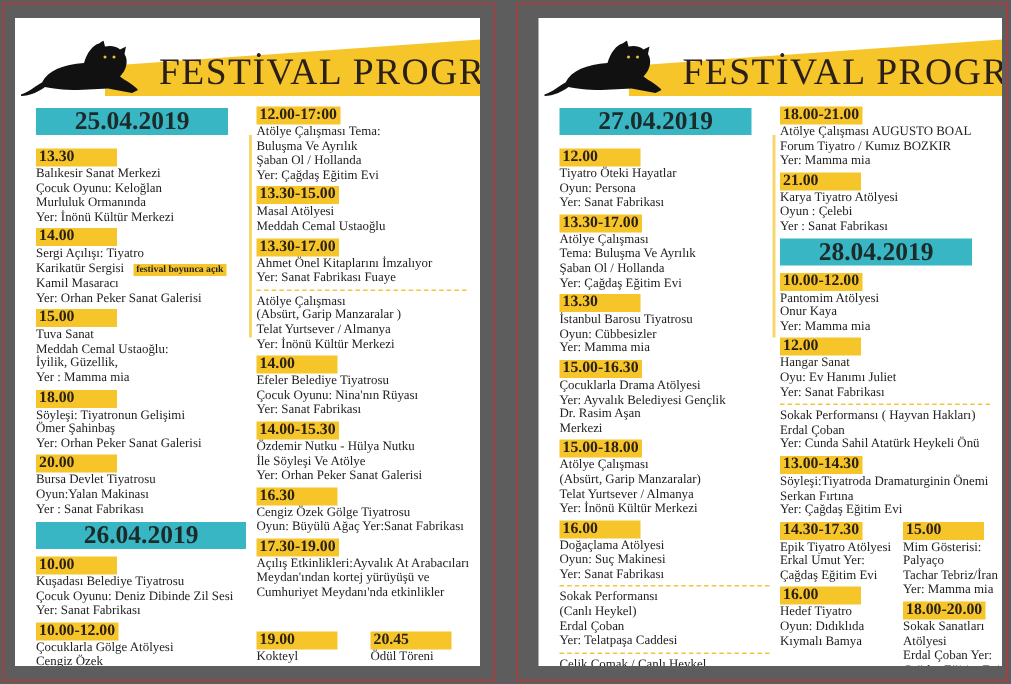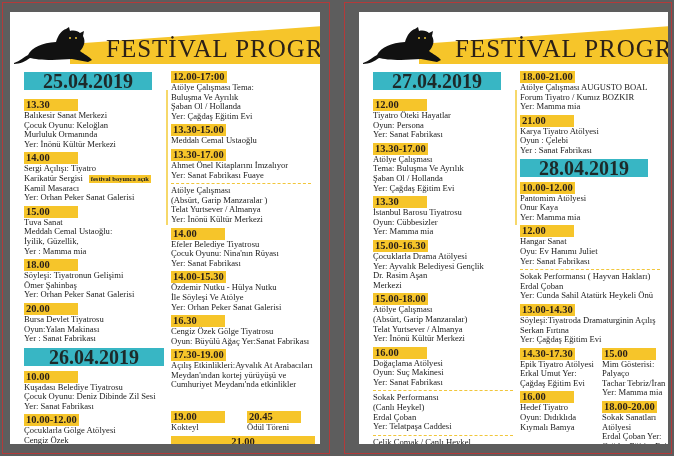--- a/index.html
+++ b/index.html
@@ -10,21 +10,21 @@
 .page{position:absolute;top:9px;bottom:9px;background:#fff;overflow:hidden}
 .left .page{left:7px;right:9px}
 .right .page{left:14px;right:3px}
 .banner{position:absolute;left:60px;right:-4px;top:14px;height:38px;background:#f6c52a;clip-path:polygon(0 18px,100% 0,100% 100%,0 100%)}
 .banner-title{position:absolute;left:96px;top:23px;font-size:25px;letter-spacing:1px;color:#2b2018;white-space:nowrap}
 .cat{position:absolute;left:2px;top:15px;width:82px;height:38px}
 .col{position:absolute;top:60px;font-size:8.6px;line-height:9.6px}
 .col.a{left:14px;width:140px}
 .col.b{left:155px;width:150px;padding-left:6px}
 .vline{position:absolute;left:156px;top:78px;height:135px;border-left:2px solid #f6d86a}
-.date{background:#38b6c4;color:#1d2a2a;font-weight:bold;font-size:20px;text-align:center;height:18px;line-height:18px;margin:0 0 6px 0;width:128px}
+.date{background:#38b6c4;color:#1d2a2a;font-weight:bold;font-size:17px;text-align:center;height:18px;line-height:18px;margin:0 0 6px 0;width:128px}
 .date.wide{width:140px}
 .time{display:inline-block;background:#f6c52a;font-weight:bold;font-size:10.5px;line-height:12px;padding:0 2px;min-width:54px;margin-top:3px;color:#2b2018}
 .time.full{display:block;text-align:center}
 .line{white-space:nowrap}
 .dash{border-top:1px dashed #f1c63a;margin:3px 0 2px 0;width:140px}
 .badge{display:inline-block;background:#f6c52a;font-weight:bold;font-size:6.5px;line-height:8px;padding:0 2px;margin-left:6px}
 .row2{display:flex;gap:8px}
 .row2>div{flex:1}
 </style>
 </head>
@@ -79,20 +79,21 @@
 
   <div class="vline"></div>
 
   <div class="col b" style="top:56px">
    <div><span class="time">12.00-17:00</span>
     <div class="line">Atölye Çalışması Tema:</div>
     <div class="line">Buluşma Ve Ayrılık</div>
     <div class="line">Şaban Ol / Hollanda</div>
     <div class="line">Yer: Çağdaş Eğitim Evi</div></div>
    <div><span class="time">13.30-15.00</span>
+    <div class="line">Masal Atölyesi</div>
     <div class="line">Meddah Cemal Ustaoğlu</div>
     </div>
    <div><span class="time">13.30-17.00</span>
     <div class="line">Ahmet Önel Kitaplarını İmzalıyor</div>
     <div class="line">Yer: Sanat Fabrikası Fuaye</div>
     <div class="dash"></div>
     <div class="line">Atölye Çalışması</div>
     <div class="line">(Absürt, Garip Manzaralar )</div>
     <div class="line">Telat Yurtsever / Almanya</div>
     <div class="line">Yer: İnönü Kültür Merkezi</div></div>
@@ -194,21 +195,21 @@
     <div class="line">Yer: Mamma mia</div></div>
    <div><span class="time">12.00</span>
     <div class="line">Hangar Sanat</div>
     <div class="line">Oyu: Ev Hanımı Juliet</div>
     <div class="line">Yer: Sanat Fabrikası</div>
     <div class="dash"></div>
     <div class="line">Sokak Performansı ( Hayvan Hakları)</div>
     <div class="line">Erdal Çoban</div>
     <div class="line">Yer: Cunda Sahil Atatürk Heykeli Önü</div></div>
    <div><span class="time">13.00-14.30</span>
-    <div class="line">Söyleşi:Tiyatroda Dramaturginin Açılış</div>
+    <div class="line">Söyleşi:Tiyatroda Dramaturginin Önemi</div>
     <div class="line">Serkan Fırtına</div>
     <div class="line">Yer: Çağdaş Eğitim Evi</div></div>
    <div class="row2">
     <div><span class="time">14.30-17.30</span>
      <div class="line">Epik Tiyatro Atölyesi</div>
      <div class="line">Erkal Umut Yer:</div>
      <div class="line">Çağdaş Eğitim Evi</div>
      <span class="time">16.00</span>
      <div class="line">Hedef Tiyatro</div>
      <div class="line">Oyun: Dıdıklıda</div>

